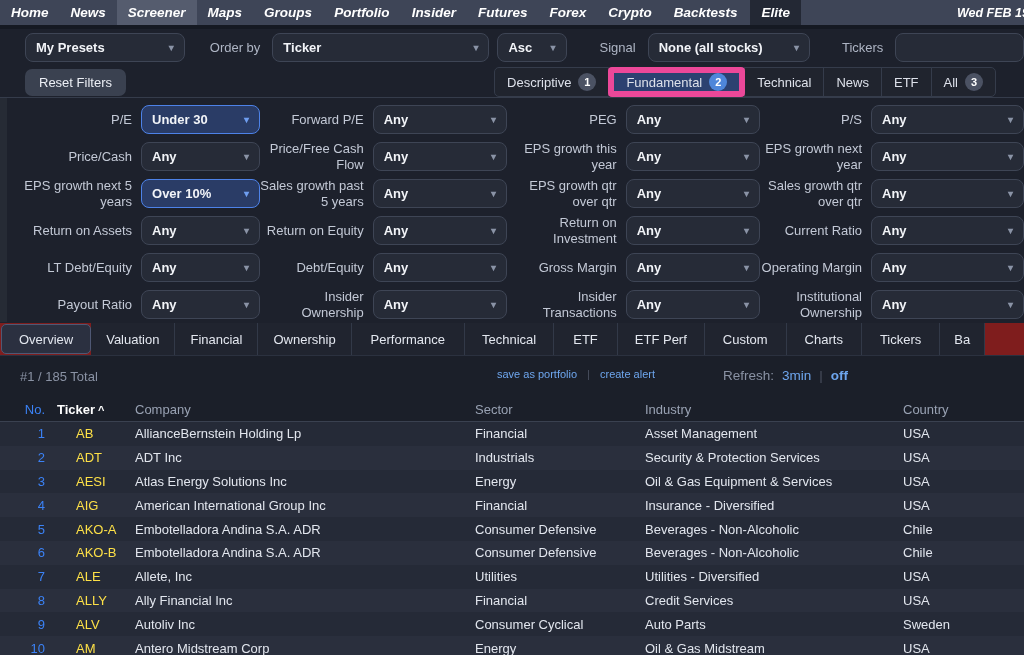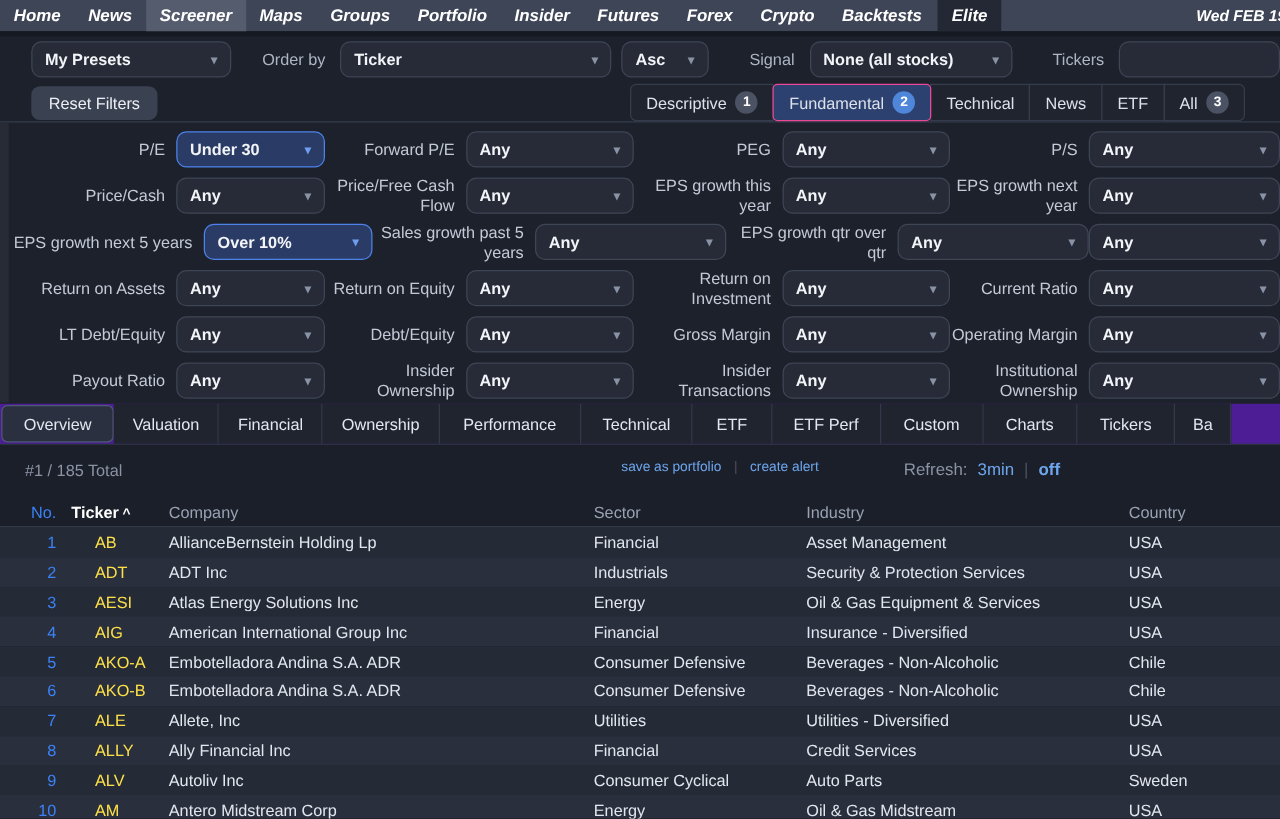--- a/index.html
+++ b/index.html
@@ -34,38 +34,38 @@
   .tabsrow::after { content:""; position:absolute; left:0; right:0; bottom:0; height:1px; background:#353c4b; }
   .resetbtn { align-self:center; padding:6px 14px; background:#3a4150; border-radius:7px; color:#eceff5; font-size:13px; cursor:pointer; }
   .ftabs { display:flex; margin-left:auto; margin-right:28px; position:relative; z-index:2; }
   .ftab {
     display:flex; align-items:center; height:30px; padding:0 12px;
     background:#20242e; border:1px solid #353c4b; margin-left:-1px;
     color:#dde1ea; font-size:13px; cursor:pointer; white-space:nowrap;
   }
   .ftab:first-child { border-radius:5px 0 0 5px; margin-left:0; }
   .ftab:last-child { border-radius:0 5px 5px 0; }
-  .ftab.selected { background:#2c4170; border:1px solid #ec4899; border-radius:4px; z-index:3; }
+  .ftab.selected { background:#2c4170; border:6px solid #ec4899; border-radius:4px; z-index:3; }
   .badge {
     margin-left:7px; width:18px; height:18px; border-radius:50%;
     background:#4b5263; color:#fff; font-size:11px; font-weight:bold;
     display:flex; align-items:center; justify-content:center;
   }
   .ftab.selected .badge { background:#4e86da; }
 
   
   .fgrid { padding-top:3px; }
   .frow { display:flex; align-items:center; height:37px; }
   .fl { font-size:13px; color:#c3c9d6; text-align:right; padding-right:9px; line-height:1.2; }
   .fl1 { width:163px; } .fl2 { width:130px; } .fl3 { width:137px; } .fl4 { width:128px; }
   .fd1 { width:135px; } .fd2 { width:153px; } .fd3 { width:153px; } .fd4 { width:153px; flex:none; }
   .leftstrip { position:absolute; left:0; top:98px; width:7px; height:224px; background:#262b35; }
 
   
-  .viewtabs { display:flex; align-items:stretch; height:33px; background:#4c1d95; border-bottom:1px solid #2b313f; }
+  .viewtabs { display:flex; align-items:stretch; height:33px; background:#7f1d1d; border-bottom:1px solid #2b313f; }
   .vtab {
     display:flex; align-items:center; padding:0 15px; font-size:13px; color:#e3e7ef;
     border-right:1px solid #323948; background:#20242f; cursor:pointer; white-space:nowrap;
   }
   .vtab.selected { background:#2b3040; border:1px solid #4f5874; border-radius:5px; margin:1px 0 1px 1px; padding:0 17px; }
 
   
   .statusrow { position:relative; height:41px; background:#1b1f29; }
   .statusrow .pos { position:absolute; left:20px; top:13px; color:#8a92a4; font-size:13px; }
   .statusrow .links { position:absolute; left:497px; top:12px; font-size:11px; display:flex; gap:10px; }
@@ -219,20 +219,21 @@
       <div class="fl fl2">Sales growth past 5 years</div>
       <div class="ddl fd2">
         <span>Any</span>
         <span class="caret">▾</span>
       </div>
       <div class="fl fl3">EPS growth qtr over qtr</div>
       <div class="ddl fd3">
         <span>Any</span>
         <span class="caret">▾</span>
       </div>
+      <div class="fl fl4">Sales growth qtr over qtr</div>
       <div class="ddl fd4">
         <span>Any</span>
         <span class="caret">▾</span>
       </div>
     </div>
 
     <div class="frow">
       <div class="fl fl1">Return on Assets</div>
       <div class="ddl fd1">
         <span>Any</span>

